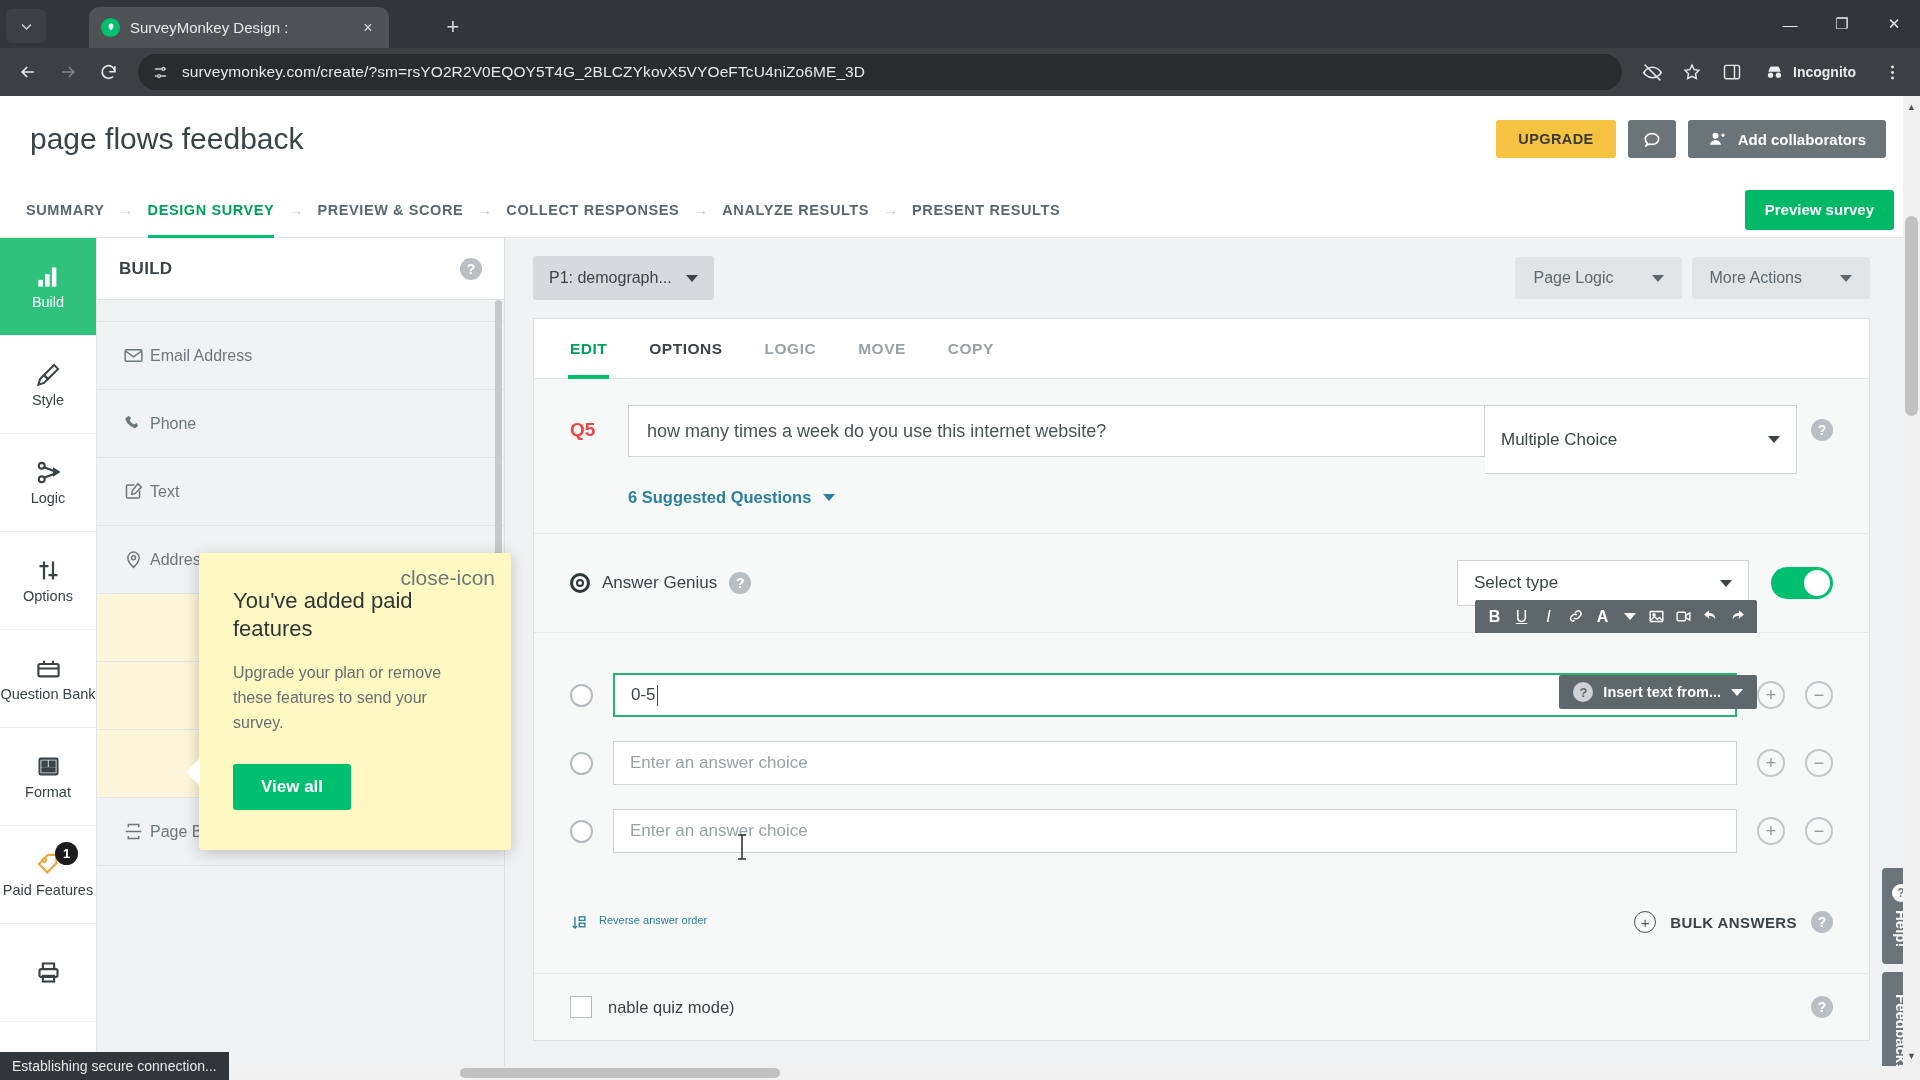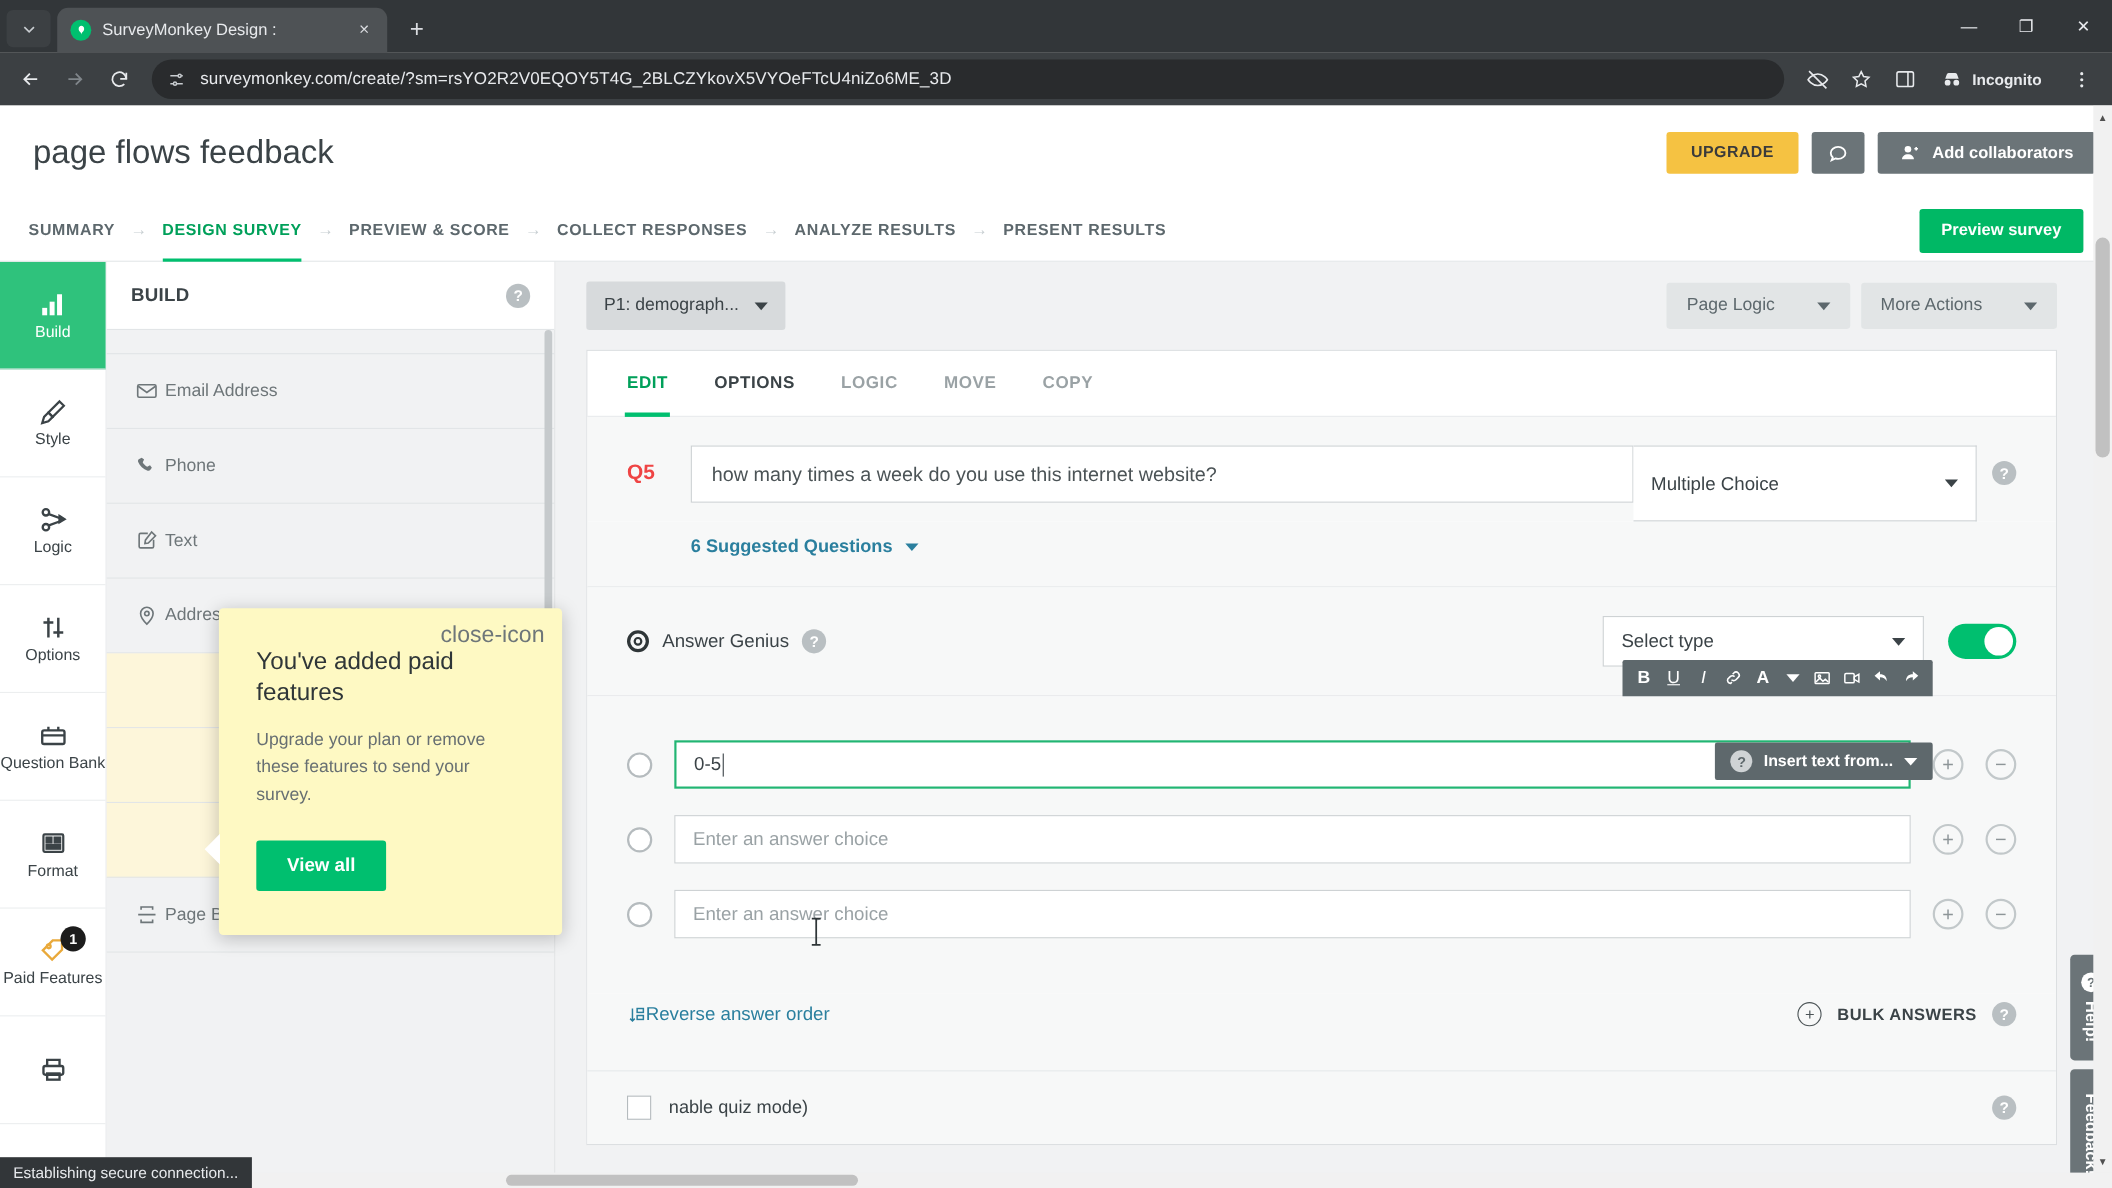--- a/index.html
+++ b/index.html
@@ -7,21 +7,21 @@
     width: 1920px; height: 1080px;
     font-family: "Liberation Sans", sans-serif;
     overflow: hidden;
     background: #ffffff;
   }
 
   
   .browser { width: 1920px; height: 1080px; display: flex; flex-direction: column; }
   .tabstrip {
     height: 48px; background: #323639; display: flex; align-items: flex-end;
-    padding-left: 6px; position: relative; flex: none;
+    padding-left: 6px; position: relative; flex: none; gap: 37px;
   }
   .tab-list-btn {
     width: 40px; height: 34px; margin-bottom: 5px; border-radius: 6px;
     display: flex; align-items: center; justify-content: center;
     color: #c8ccd0; background: #3c4043;
   }
   .tab {
     height: 41px; width: 300px; background: #4e5255; border-radius: 10px 10px 0 0;
     display: flex; align-items: center; padding: 0 10px 0 12px; gap: 10px; color: #e8eaed;
     position: relative;
@@ -58,21 +58,21 @@
   .chrome-right { display: flex; align-items: center; gap: 4px; }
   .incognito-pill {
     height: 32px; display: flex; align-items: center; gap: 8px; color: #e8eaed;
     padding: 0 14px 0 10px; border-radius: 16px; font-size: 14px; font-weight: bold;
   }
 
   
   .page { flex: 1; position: relative; background: #fff; overflow: hidden; display: flex; flex-direction: column; }
 
   .sm-header {
-    height: 86px; display: flex; align-items: center; padding: 0 15px 0 30px; flex: none; background: #fff;
+    height: 86px; display: flex; align-items: center; padding: 0 34px 0 30px; flex: none; background: #fff;
   }
   .survey-title { font-size: 30px; color: #3b4347; font-weight: normal; }
   .hdr-actions { margin-left: auto; display: flex; align-items: center; gap: 12px; }
   .btn-upgrade {
     background: #f5c242; color: #3b3b3b; font-weight: bold; font-size: 14.5px;
     letter-spacing: .4px; height: 38px; padding: 0 22px; border-radius: 3px;
     display: flex; align-items: center;
   }
   .btn-square-gray {
     background: #6b7478; width: 48px; height: 38px; border-radius: 3px; color: #fff;
@@ -233,21 +233,21 @@
   .rte-btn { width: 27px; height: 33px; display: flex; align-items: center; justify-content: center;
     color: #fff; font-size: 16px; }
   .rte-btn svg { width: 17px; height: 17px; }
   .insert-text-pill {
     position: absolute; right: 112px; top: 42px; height: 34px; background: #5e686c; color: #fff;
     display: flex; align-items: center; gap: 10px; padding: 0 14px; font-size: 14.5px; font-weight: bold; border-radius: 2px;
   }
   .insert-text-pill .help-circle { background: #cfd3d5; color: #5e686c; width: 20px; height: 20px; font-size: 13px; margin: 0; }
 
   .answers-foot { display: flex; align-items: center; padding: 8px 36px 40px 36px; background: #f7f8f8; }
-  .reverse { display: flex; align-items: center; color: #2a7f9e; font-size: 17px; }
+  .reverse { display: flex; align-items: flex-start; gap: 12px; color: #2a7f9e; font-size: 11px; }
   .bulk { margin-left: auto; display: flex; align-items: center; gap: 14px; }
   .bulk .plus { width: 22px; height: 22px; border-radius: 50%; border: 1.6px solid #4b5356; color: #4b5356;
     display: flex; align-items: center; justify-content: center; font-size: 15px; line-height: 1; }
   .bulk .blabel { font-size: 15px; font-weight: bold; color: #3b4347; letter-spacing: .4px; }
 
   .quiz-row { border-top: 1px solid #e6e8ea; padding: 22px 36px; display: flex; align-items: center;
     background: #f7f8f8; color: #3b4347; font-size: 16.5px; gap: 16px; }
   .chk { width: 22px; height: 22px; border: 1.8px solid #b5bbbe; background: #fff; flex: none; }
 
   

